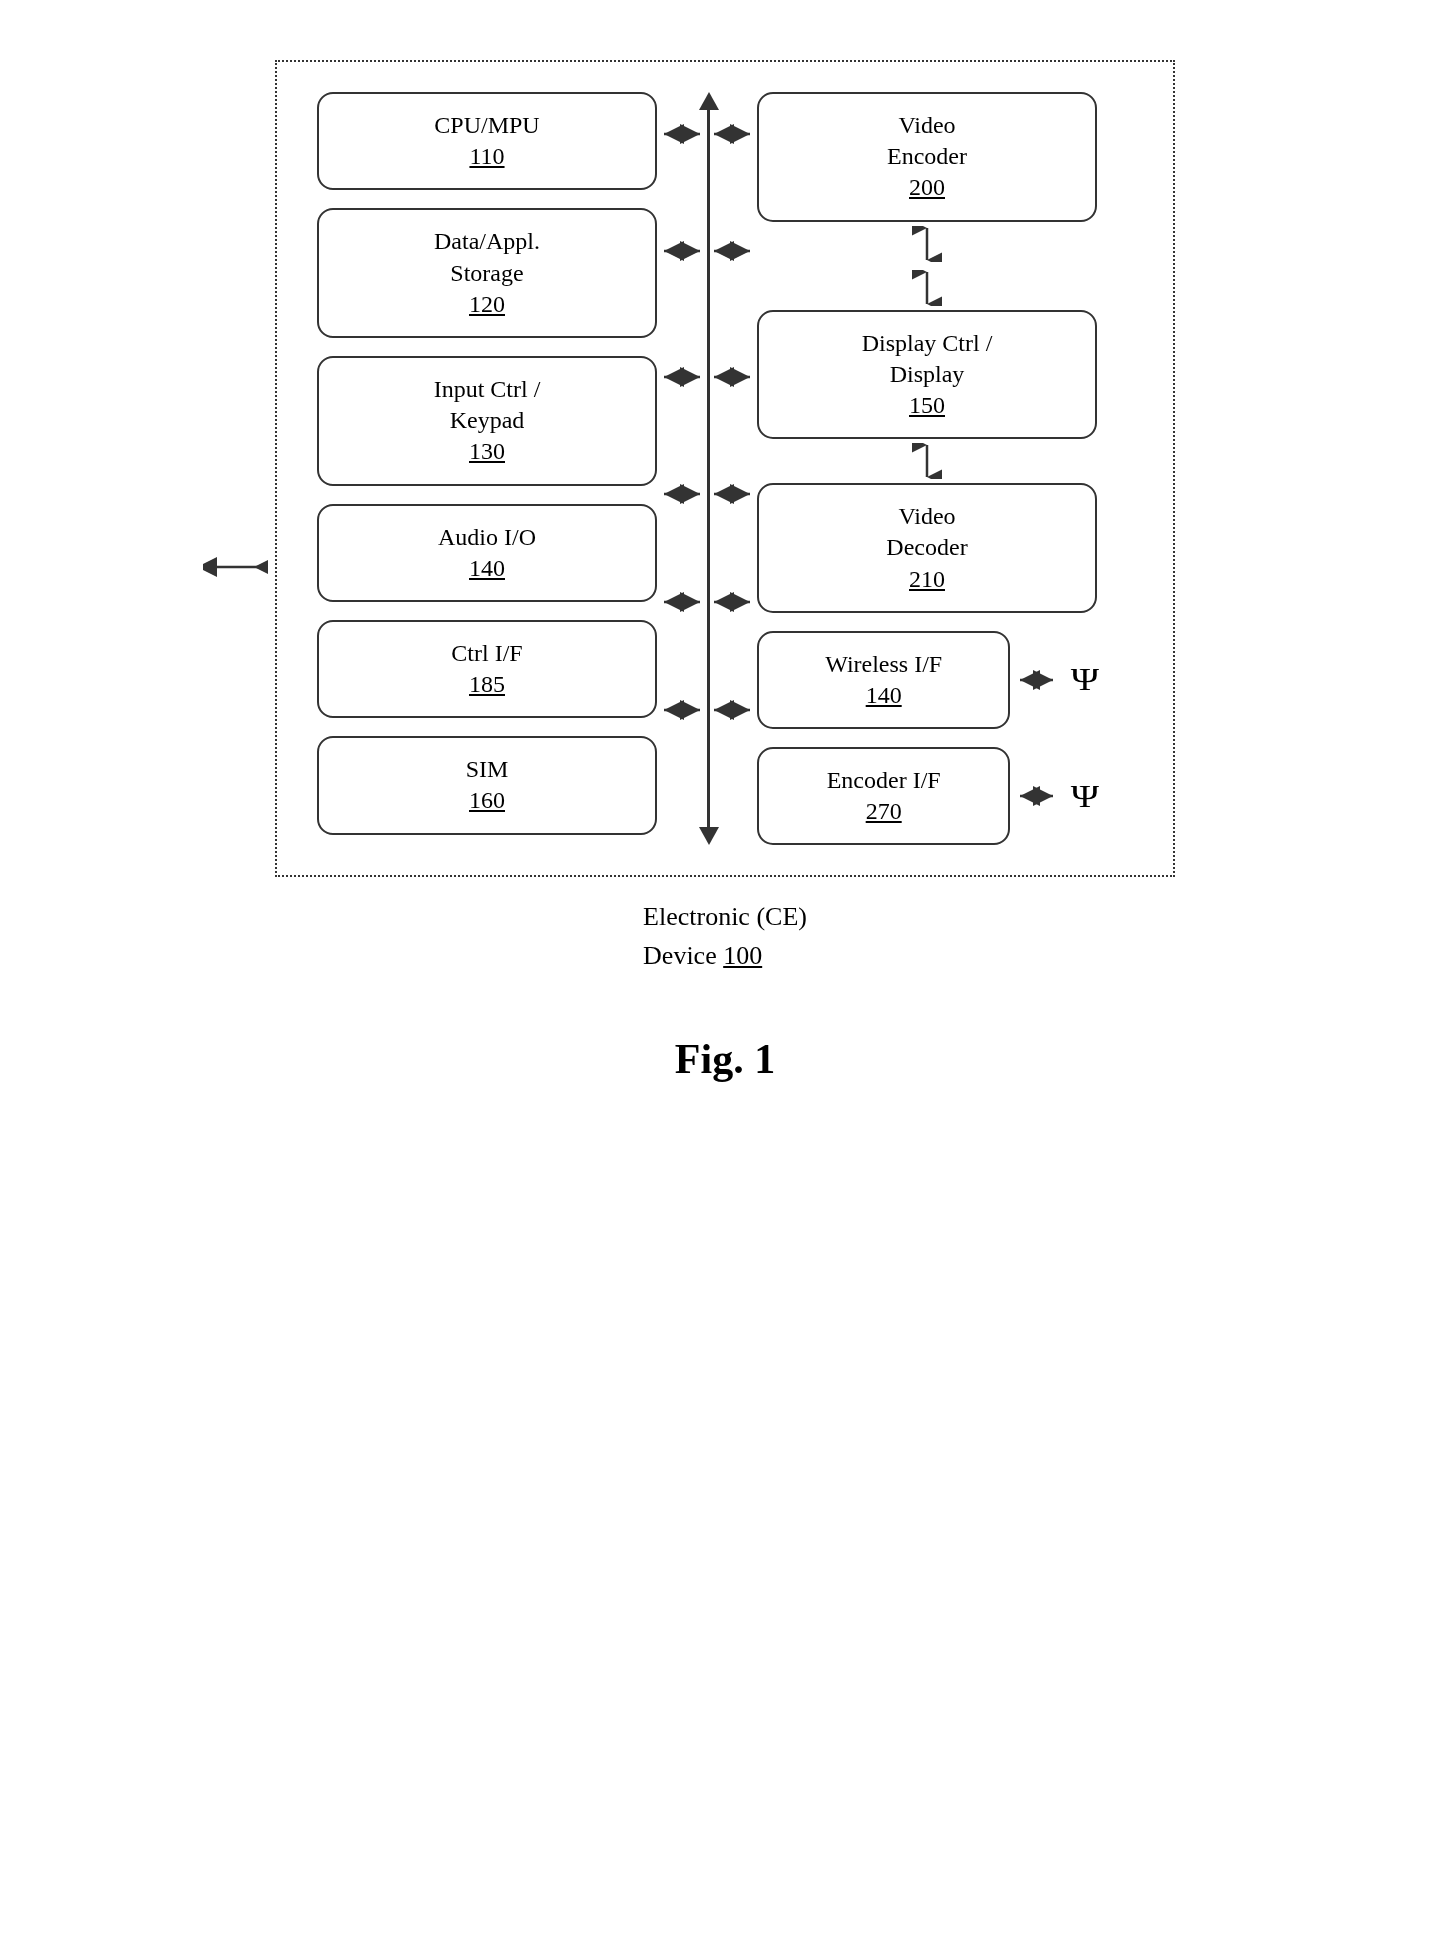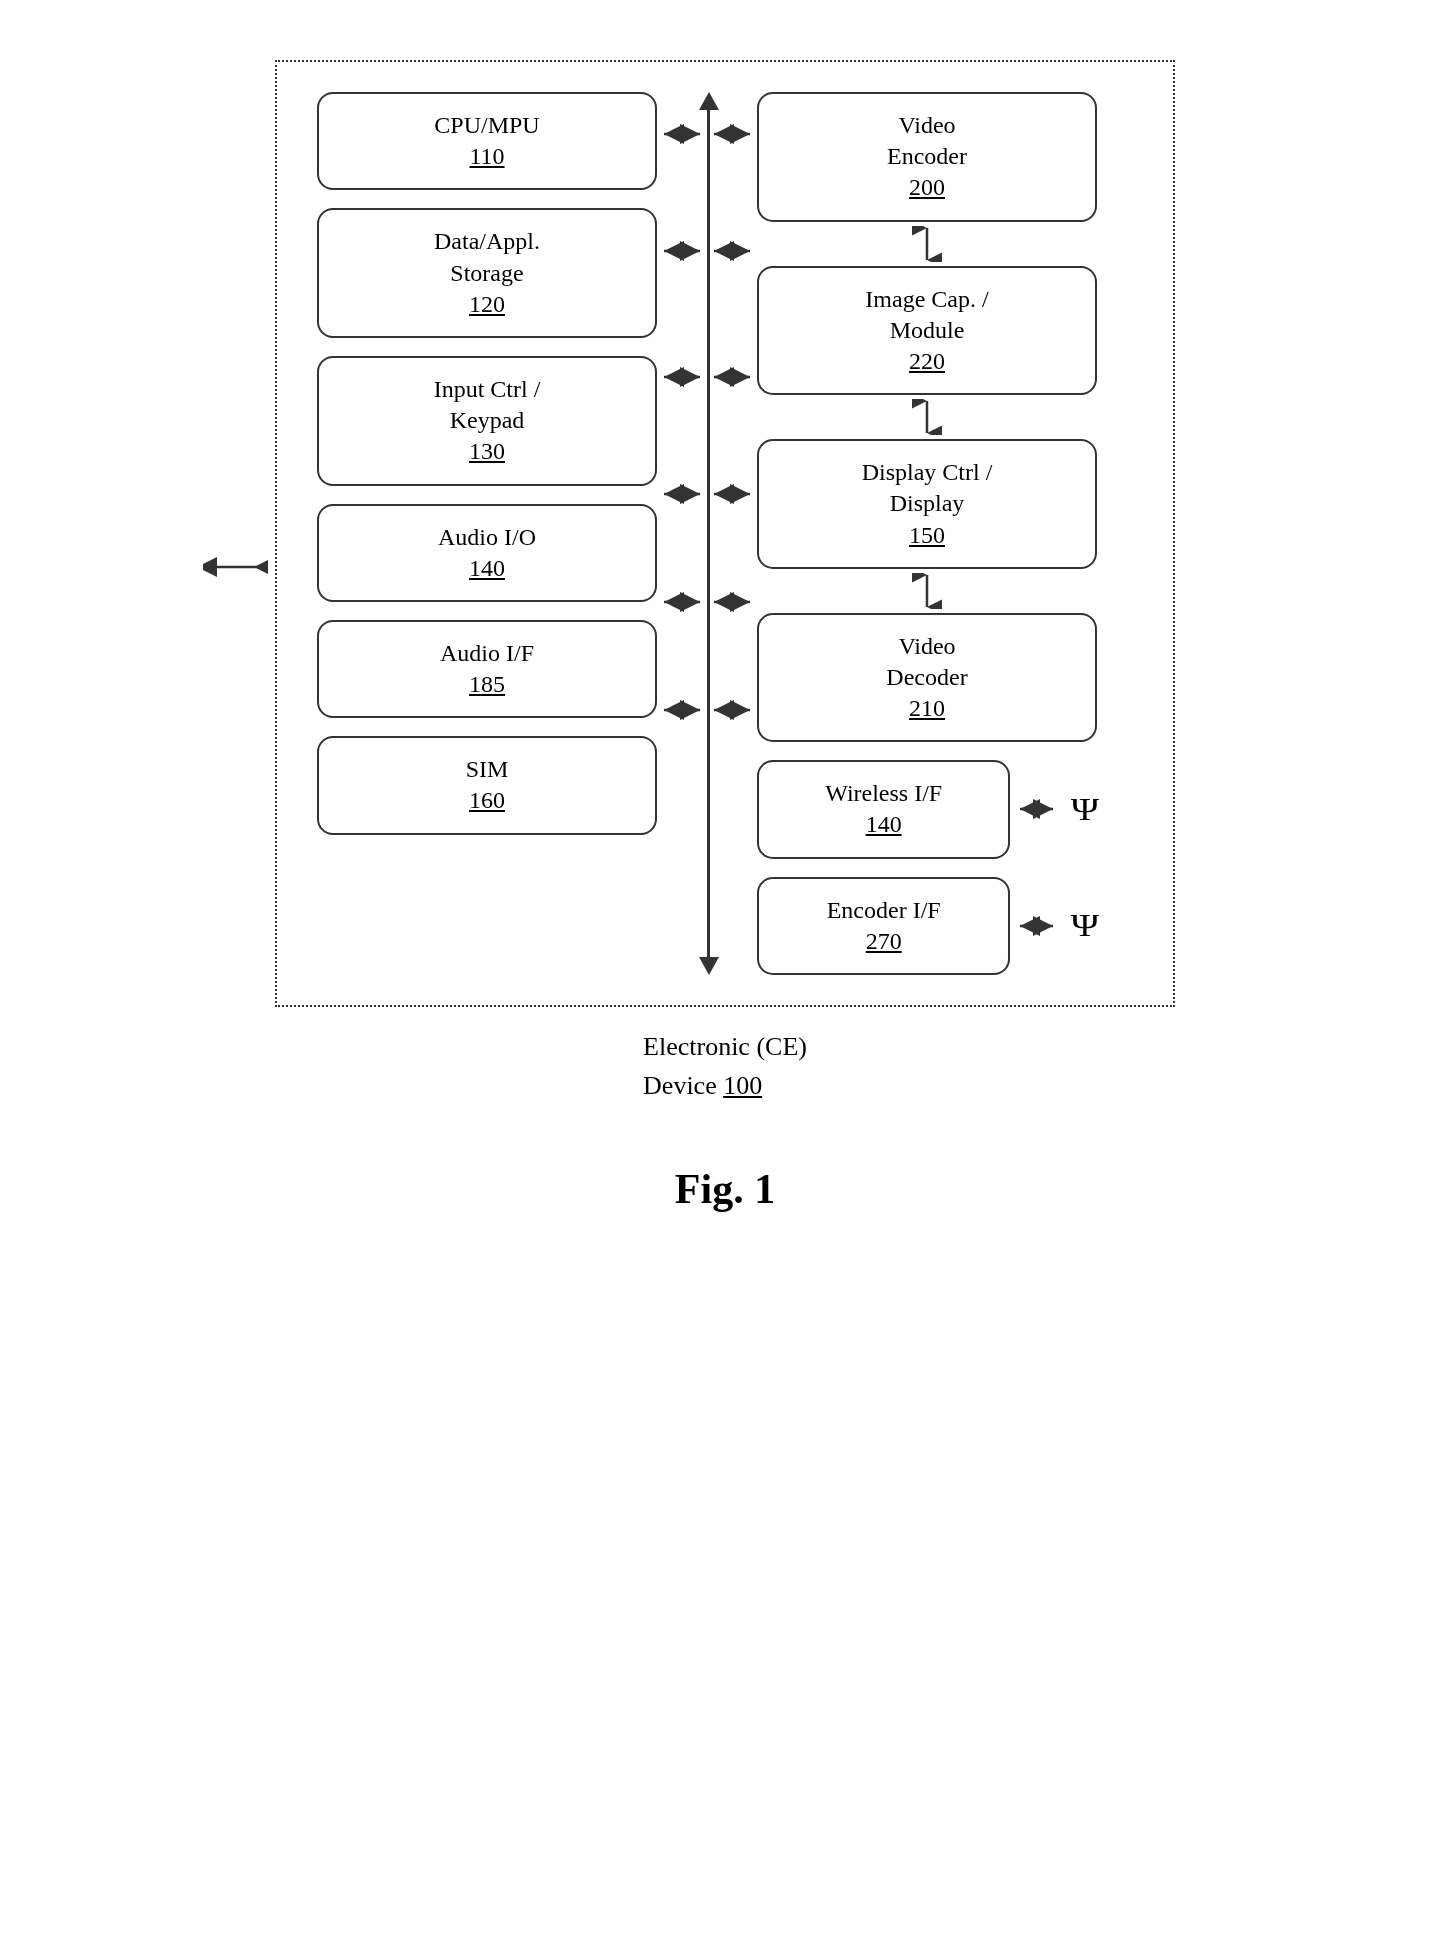--- a/index.html
+++ b/index.html
@@ -127,21 +127,21 @@
             <span>Keypad</span>
             <span><u>130</u></span>
           </div>
 
           <div class="block">
             <span>Audio I/O</span>
             <span><u>140</u></span>
           </div>
 
           <div class="block">
-            <span>Audio I/F</span>
+            <span>Ctrl I/F</span>
             <span><u>185</u></span>
           </div>
 
           <div class="block">
             <span>SIM</span>
             <span><u>160</u></span>
           </div>
 
         </div>
 
@@ -218,27 +218,20 @@
                     <path d="M0,8 L4,0 L8,8 Z" fill="#333"></path>
                   </marker>
                 <marker id="va1d" markerWidth="8" markerHeight="8" refX="4" refY="8" orient="auto">
                     <path d="M0,0 L4,8 L8,0 Z" fill="#333"></path>
                   </marker>
               </defs>
               <line x1="15" y1="2" x2="15" y2="34" stroke="#333" stroke-width="2.5" marker-start="url(#va1u)" marker-end="url(#va1d)"></line>
             </svg>
           </div>
 
-          <div style="display: flex; flex-direction: row; align-items: center;">
-            <div class="block right-block-inner">
-              <span>Image Cap. /</span>
-              <span>Module</span>
-              <span><u>220</u></span>
-            </div>
-          </div>
 
           <div style="display: flex; justify-content: center; padding: 4px 0;">
             <svg width="30" height="36" viewBox="0 0 30 36">
               <line x1="15" y1="2" x2="15" y2="34" stroke="#333" stroke-width="2.5" marker-start="url(#va1u)" marker-end="url(#va1d)"></line>
             </svg>
           </div>
 
           <div style="display: flex; flex-direction: row; ">
             <div class="block right-block-inner">
               <span>Display Ctrl /</span>

